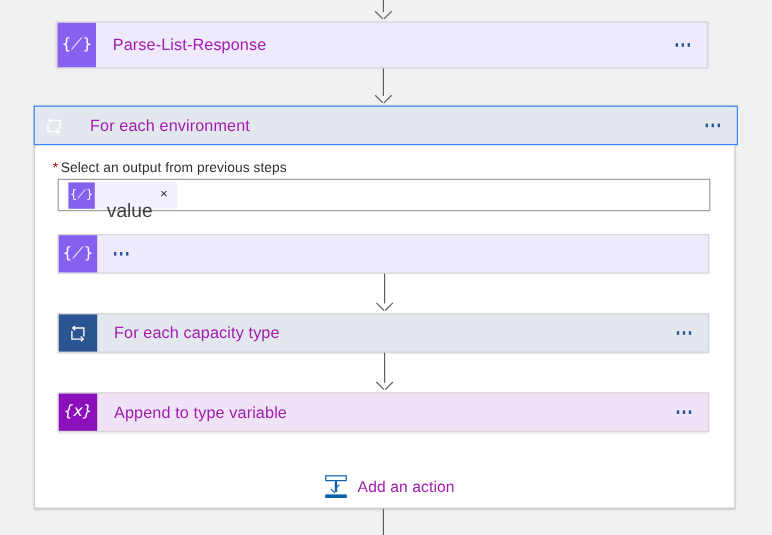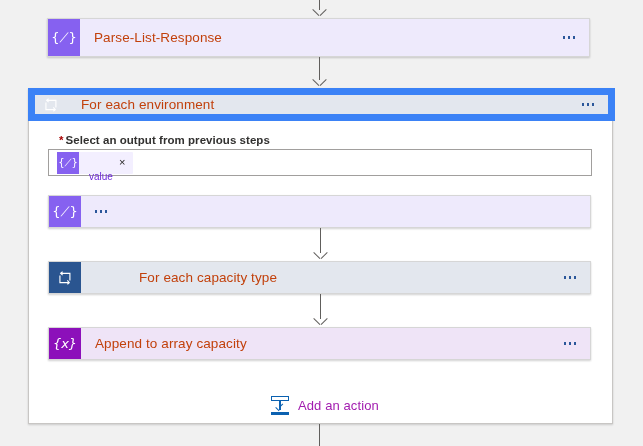--- a/index.html
+++ b/index.html
@@ -75,21 +75,21 @@
     align-items: center;
     justify-content: center;
     color: #ffffff;
   }
   .card-title {
     flex: 1 1 auto;
     display: flex;
     align-items: center;
     padding-left: 14px;
     font-size: 13.5px;
-    color: #c2410c;
+    color: #a21caf;
     letter-spacing: 0.1px;
     white-space: nowrap;
     overflow: hidden;
   }
   .card-menu {
     width: 40px;
     min-width: 40px;
     display: flex;
     align-items: center;
     justify-content: center;
@@ -131,21 +131,21 @@
     border: 1px solid #c8c6c4;
     box-shadow: 0 0.6px 1.8px rgba(0,0,0,0.16);
   }
   .scope-header {
     position: absolute;
     left: -1px;
     top: -1px;
     display: flex;
     align-items: stretch;
     box-sizing: border-box;
-    border: 7px solid #3b82f6;
+    border: 1px solid #3b82f6;
     background: #e3e7ee;
   }
 
   
   .field-label {
     position: absolute;
     font-size: 11.5px;
     color: #323130;
     letter-spacing: 0.05px;
     white-space: nowrap;
@@ -175,22 +175,22 @@
   .token-icon {
     width: 22px;
     height: 22px;
     background: #8661f0;
     display: flex;
     align-items: center;
     justify-content: center;
   }
   .token-icon .icon-glyph { font-size: 10px; }
   .token-label {
-    font-size: 10px;
-    color: #6d28d9;
+    font-size: 16px;
+    color: #404040;
     padding: 0 6px 0 10px;
     white-space: nowrap;
     margin-top: 28px;
   }
   .token-close {
     font-size: 11px;
     color: #201f1e;
     padding-right: 8px;
     line-height: 1;
     cursor: pointer;
@@ -300,21 +300,21 @@
         </svg>
       </div>
       <div class="card-title">For each environment</div>
       <div class="card-menu">
         <i></i>
         <i></i>
         <i></i>
       </div>
     </div>
 
-    <div class="field-label" style="left:30px; top:45px;font-weight:bold;">
+    <div class="field-label" style="left:15px; top:45px;">
       <span class="req">*</span><span>Select an output from previous steps</span>
     </div>
 
     <div class="field-box" style="left:19px; top:60px; width:544px; height:27px;">
       <span class="token">
         <span class="token-icon">
           <span class="icon-glyph">{⟋}</span>
         </span>
         <span class="token-label">value</span>
         <span class="token-close">×</span>
@@ -330,21 +330,21 @@
         <i></i>
         <i></i>
       </div>
     </div>
 
     <div class="connector" style="left:281px; top:139px; height:33px;">
       <div class="line"></div>
       <div class="head"></div>
     </div>
 
-    <div class="card pal-loop" style="left:19px; top:172px; width:543px; height:33px;gap:44px;">
+    <div class="card pal-loop" style="left:19px; top:172px; width:543px; height:33px;">
       <div class="card-icon">
         <svg class="loop-svg" width="14" height="14" viewBox="0 0 16 16" aria-hidden="true">
           <path d="M2.2 5.2 V13.3 H12.4" fill="none" stroke="#ffffff" stroke-width="1.3"></path>
           <path d="M13.6 10.8 V2.7 H3.4" fill="none" stroke="#ffffff" stroke-width="1.3"></path>
           <path d="M10.7 10.6 L12.9 13.3 L10.7 15.2" fill="none" stroke="#ffffff" stroke-width="1.3"></path>
           <path d="M5.3 0.8 L3.0 2.7 L5.3 4.8" fill="none" stroke="#ffffff" stroke-width="1.3"></path>
         </svg>
       </div>
       <div class="card-title">For each capacity type</div>
       <div class="card-menu">
@@ -356,21 +356,21 @@
 
     <div class="connector" style="left:281px; top:205px; height:33px;">
       <div class="line"></div>
       <div class="head"></div>
     </div>
 
     <div class="card pal-var" style="left:19px; top:238px; width:543px; height:33px;">
       <div class="card-icon">
         <span class="icon-glyph italic">{x}</span>
       </div>
-      <div class="card-title">Append to array capacity</div>
+      <div class="card-title">Append to type variable</div>
       <div class="card-menu">
         <i></i>
         <i></i>
         <i></i>
       </div>
     </div>
 
     <div class="add-action" style="left:241px; top:306px;">
       <span class="add-icon">
         <span class="bar-top"></span>

